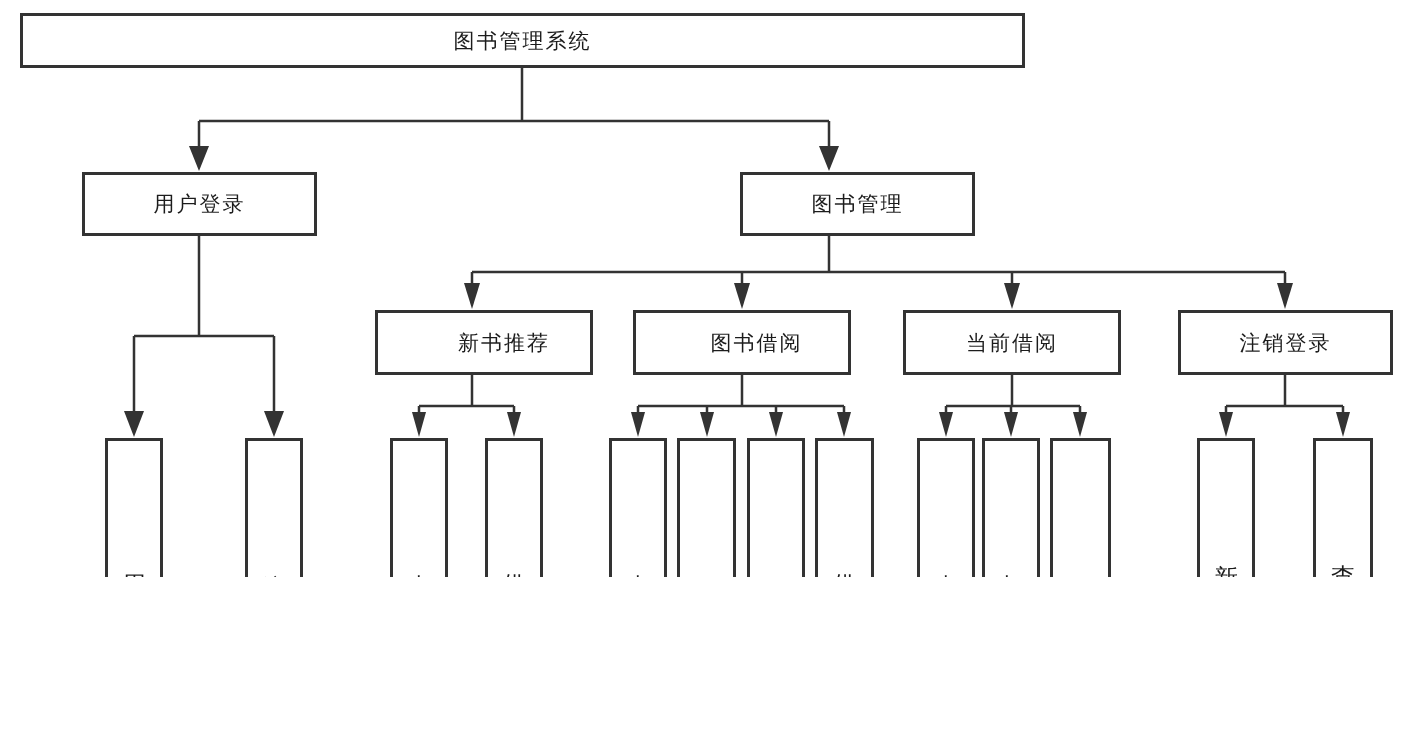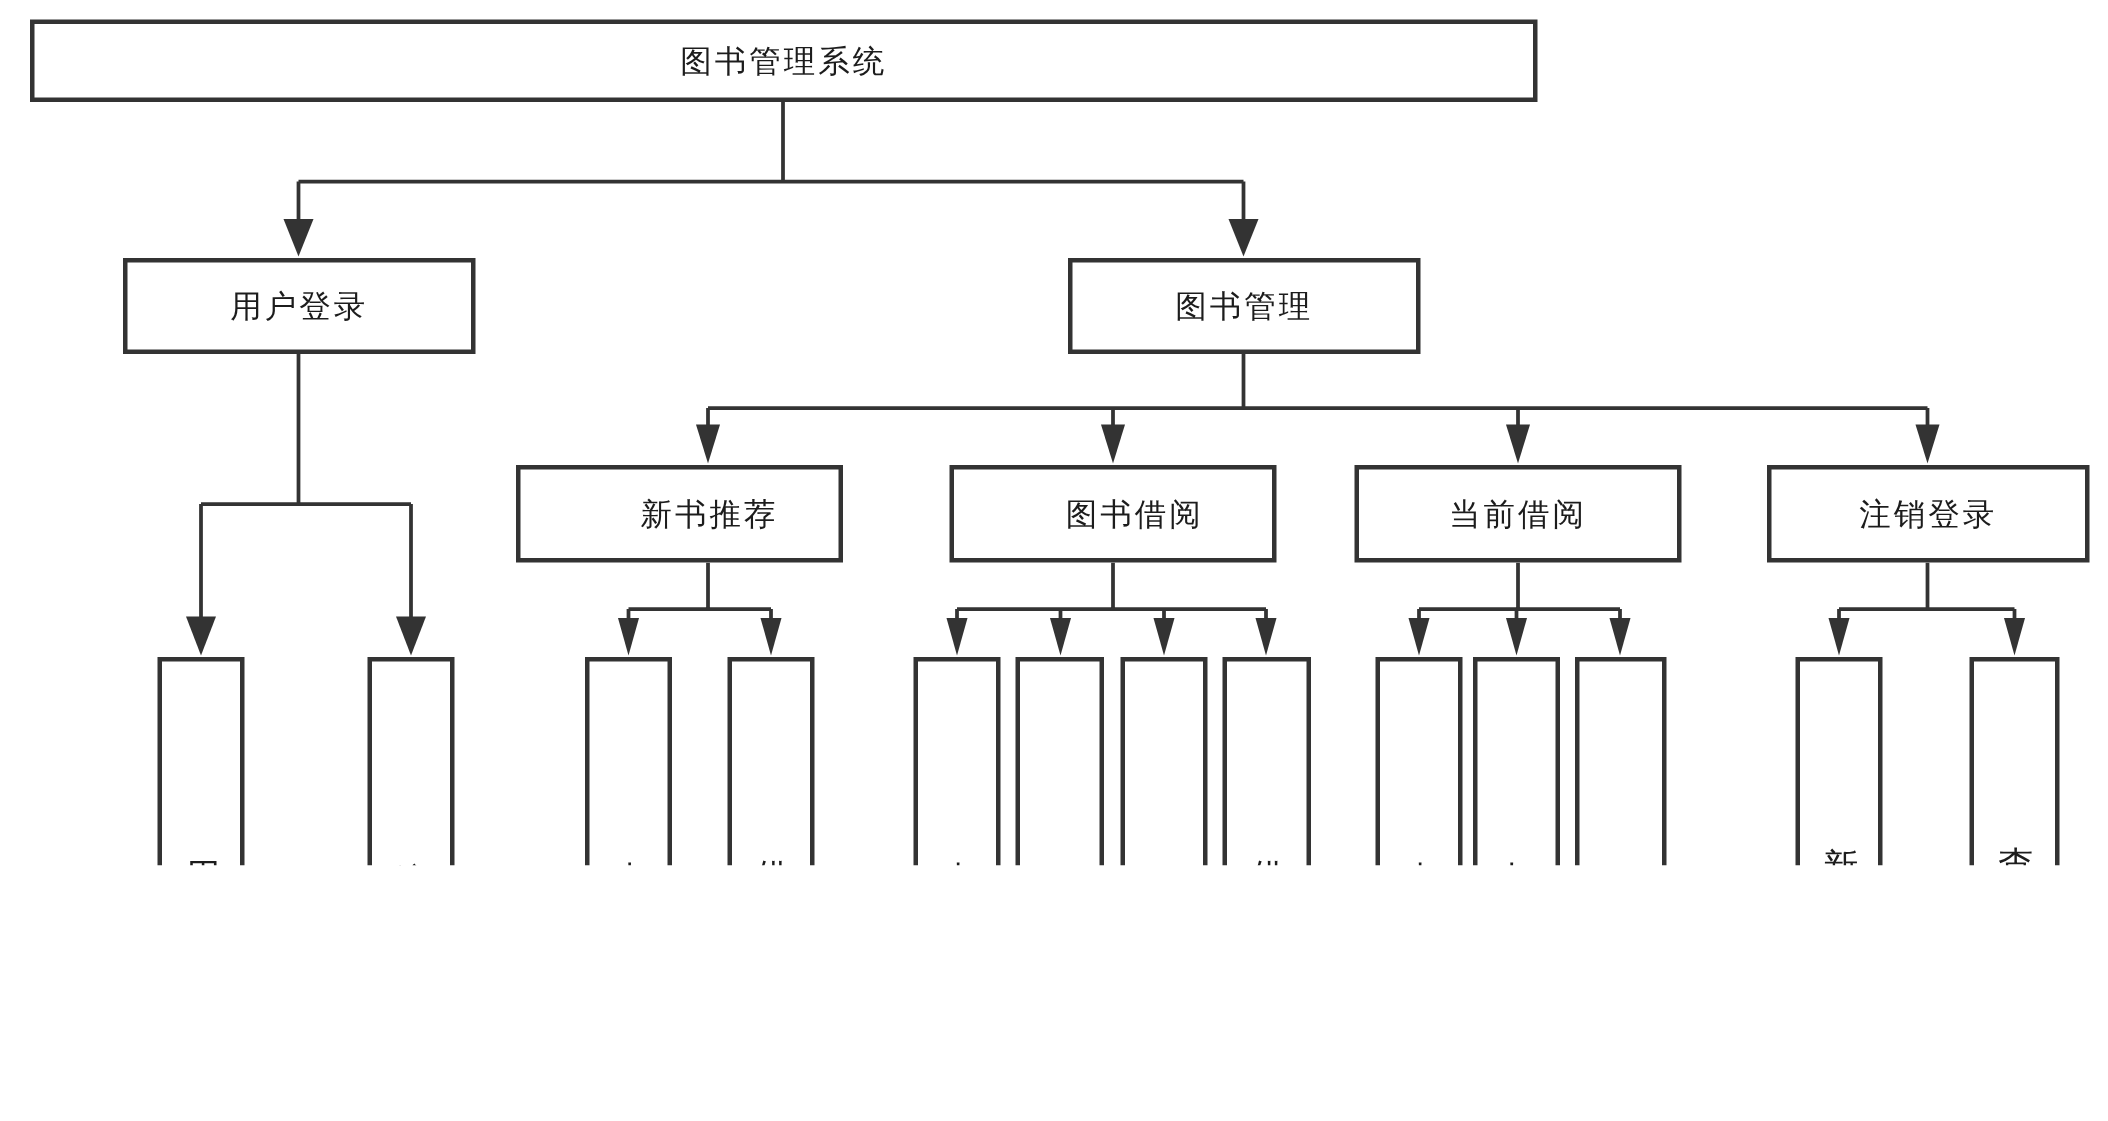--- a/index.html
+++ b/index.html
@@ -18,22 +18,22 @@
   .vtext {
     writing-mode:vertical-rl; text-orientation:mixed;
     font-size:24px; line-height:1; color:#1c1c1c; white-space:nowrap;
   }
   .v4 { letter-spacing:22px; margin-bottom:-22px; }
   .v6 { letter-spacing:17px; margin-bottom:-17px; }
   .v9 { letter-spacing:5px;  margin-bottom:-5px; }
   
   .n-root { left:20px;  top:13px;  width:1005px; height:55px; }
   .n2a    { left:82px;  top:172px; width:235px;  height:64px; }
-  .n2b    { left:712px; top:172px; width:235px;  height:64px; }
-  .n3a    { left:344px; top:310px; width:218px;  height:65px;padding-left:40px; }
+  .n2b    { left:740px; top:172px; width:235px;  height:64px; }
+  .n3a    { left:375px; top:310px; width:218px;  height:65px;padding-left:40px; }
   .n3b    { left:633px; top:310px; width:218px;  height:65px;padding-left:29px; }
   .n3c    { left:903px; top:310px; width:218px;  height:65px; }
   .n3d    { left:1178px;top:310px; width:215px;  height:65px; }
   
   .leaf   { top:438px; height:299px; }
   .L1  { left:105px;  width:58px; }
   .L2  { left:245px;  width:58px; }
   .L3  { left:390px;  width:58px; }
   .L4  { left:485px;  width:58px; }
   .L5  { left:609px;  width:58px; }

